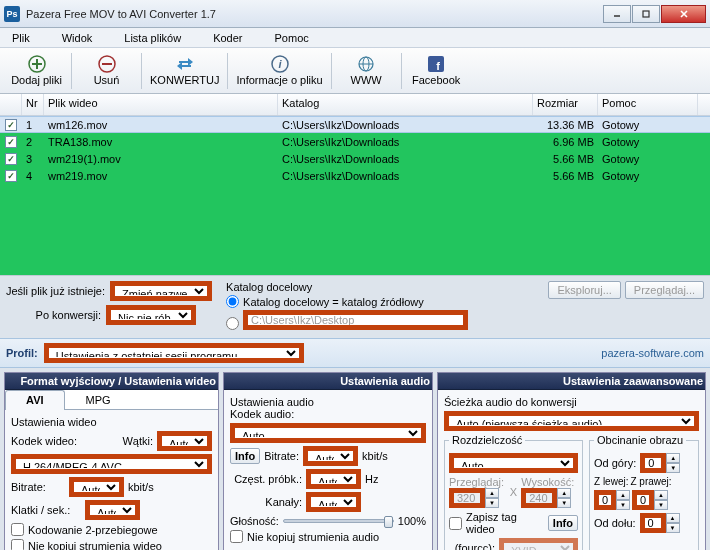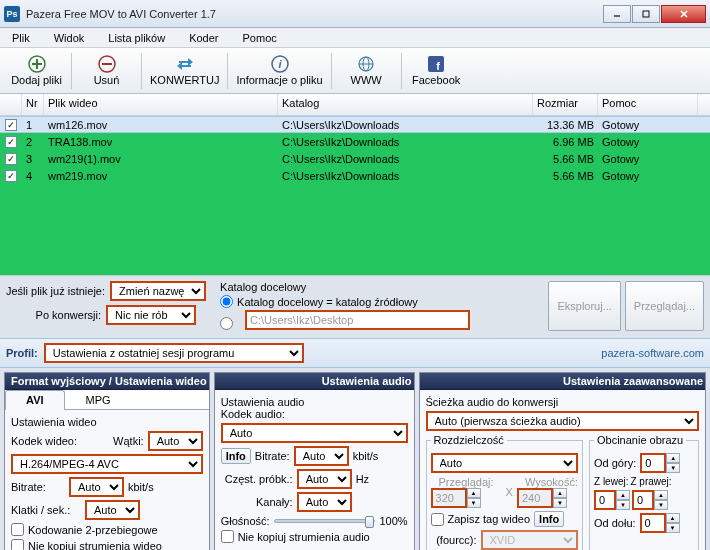--- a/index.html
+++ b/index.html
@@ -8,21 +8,21 @@
 
 .titlebar { height: 28px; background: linear-gradient(#f0f4f9,#d9e3f0); display: flex; align-items: center; padding: 0 4px; border-bottom: 1px solid #a0b0c0; }
 .app-icon { width: 16px; height: 16px; background: #1a5f9e; border-radius: 2px; margin-right: 6px; display: flex; align-items: center; justify-content: center; color: #fff; font-size: 9px; font-weight: bold; }
 .title-text { flex: 1; color: #222; }
 .win-controls { display: flex; gap: 0; }
 .win-btn { width: 28px; height: 18px; border: 1px solid #8a9db0; background: linear-gradient(#f5f8fb,#dce5ef); display: flex; align-items: center; justify-content: center; margin-left: 1px; }
 .win-btn.close-btn { width: 45px; background: linear-gradient(#e98,#c9302c); border-color: #a02020; }
 .win-btn svg { width: 10px; height: 10px; }
 
 
-.menubar { height: 20px; background: #eef2f7; display: flex; align-items: center; padding: 0 4px; gap: 8px; border-bottom: 1px solid #c8d2de; }
+.menubar { height: 20px; background: #eef2f7; display: flex; align-items: center; padding: 0 4px; gap: 16px; border-bottom: 1px solid #c8d2de; }
 .menu-item { padding: 2px 8px; }
 
 
 .toolbar { height: 46px; background: linear-gradient(#fdfdfd,#e8edf3); display: flex; align-items: center; border-bottom: 1px solid #b0bcc8; padding: 0 4px; }
 .tb-btn { display: flex; flex-direction: column; align-items: center; justify-content: center; min-width: 65px; height: 42px; padding: 0 6px; gap: 1px; }
 .tb-btn .tb-icon { width: 18px; height: 18px; display: flex; align-items: center; justify-content: center; }
 .tb-btn .tb-label { font-size: 11px; }
 .tb-sep { width: 1px; height: 36px; background: #c0cad5; margin: 0 2px; }
 
 
@@ -38,23 +38,23 @@
 .chkbox::after { content: "✓"; color: #2a5d2a; font-size: 9px; font-weight: bold; }
 
 
 .options-row { display: flex; padding: 5px 6px 6px; gap: 14px; align-items: flex-start; }
 .opts-left { display: flex; flex-direction: column; gap: 4px; }
 .inline-field { display: flex; align-items: center; gap: 5px; }
 .inline-field label { min-width: 95px; text-align: right; }
 .opts-right { flex: 1; }
 .opts-right-title { margin-bottom: 2px; }
 .radio-row { display: flex; align-items: flex-end; gap: 4px; margin-bottom: 2px; }
-.btn { border: 1px solid #9aaabc; background: linear-gradient(#fefefe,#e4eaf0); padding: 18px 8px; border-radius: 2px; }
+.btn { border: 1px solid #9aaabc; background: linear-gradient(#fefefe,#e4eaf0); padding: 2px 8px; border-radius: 2px; }
 .btn.disabled { color: #999; }
-select, .combo, input[type=text].textfield, input.spin { border: 2px solid #c2410c; background: #fff; padding: 1px 3px; height: 20px; }
+select, .combo, input[type=text].textfield, input.spin { border: 5px solid #c2410c; background: #fff; padding: 1px 3px; height: 20px; }
 .combo { min-width: 90px; }
 .opts-btns { display: flex; gap: 4px; }
 
 
 .profile-bar { display: flex; align-items: center; padding: 4px 6px; background: linear-gradient(#eaf1f9,#d7e5f3); border-top: 1px solid #a8c4e0; border-bottom: 1px solid #a8c4e0; }
 .profile-bar label { color: #204070; font-weight: bold; margin-right: 6px; }
 .profile-bar select { flex: 0 0 260px; }
 .profile-link { margin-left: auto; color: #2a5f95; }
 
 
@@ -82,21 +82,21 @@
 .adv-row { display: flex; gap: 6px; }
 .spinner-wrap { display: flex; }
 .spin { width: 36px; }
 .spin-btns { display: flex; flex-direction: column; width: 14px; }
 .spin-btns .sb { height: 10px; border: 1px solid #9aaabc; background: linear-gradient(#fefefe,#e0e6ed); font-size: 6px; display: flex; align-items: center; justify-content: center; }
 
 .info-btn { border: 1px solid #9aaabc; background: linear-gradient(#fefefe,#e4eaf0); padding: 1px 4px; border-radius: 2px; font-weight: bold; }
 .slider-track { height: 4px; background: #c8d2de; border: 1px solid #9aaabc; border-radius: 2px; position: relative; flex: 1; }
 .slider-thumb { position: absolute; right: 0; top: -4px; width: 9px; height: 12px; background: linear-gradient(#fefefe,#d4dde6); border: 1px solid #788ea4; border-radius: 2px; }
 
-.disabled-text { color: #999; margin-left: 8px; }
+.disabled-text { color: #999; }
 input[disabled], select[disabled] { background: #eceff3; color: #999; }
 </style>
 </head>
 <body>
 
 <div class="titlebar">
   <div class="app-icon">Ps</div>
   <div class="title-text">Pazera Free MOV to AVI Converter 1.7</div>
   <div class="win-controls">
     <div class="win-btn">

